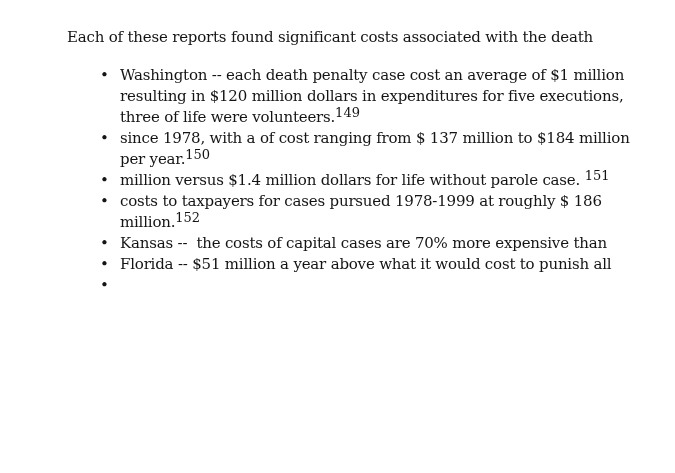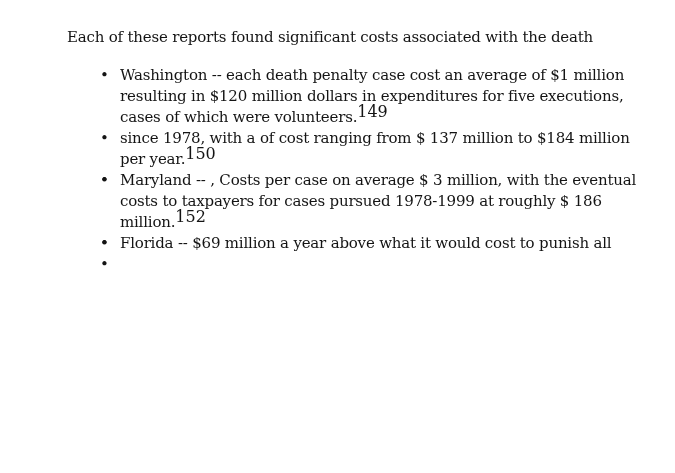--- a/index.html
+++ b/index.html
@@ -26,21 +26,21 @@
   .list { margin: 17px 0 0 102px; }
   .bullet { position: relative; }
   .marker {
     position: absolute;
     left: -20px;
     top: 0;
     width: 16px;
     text-align: left;
   }
   sup.fn {
-    font-size: 16px;
+    font-size: 13px;
     letter-spacing: 0;
     line-height: 0;
     position: relative;
     top: -5px;
     vertical-align: baseline;
   }
 </style>
 </head>
 <body>
 
@@ -49,47 +49,48 @@
   <div class="intro">
     <div class="line first">Each of these reports found significant costs associated with the death</div>
   </div>
 
   <div class="list">
 
     <div class="bullet">
       <span class="marker">•</span>
       <div class="line">Washington -- each death penalty case cost an average of $1 million</div>
       <div class="line">resulting in $120 million dollars in expenditures for five executions,</div>
-      <div class="line"><span>cases of which were volunteers.</span><sup class="fn">149</sup></div>
+      <div class="line"><span>three of life were volunteers.</span><sup class="fn">149</sup></div>
     </div>
 
     <div class="bullet">
       <span class="marker">•</span>
       <div class="line">since 1978, with a of cost ranging from $ 137 million to $184 million</div>
       <div class="line"><span>per year.</span><sup class="fn">150</sup></div>
     </div>
 
     <div class="bullet">
       <span class="marker">•</span>
+      <div class="line"><span>million versus $1.4 million dollars for life without parole case. </span><sup class="fn">151</sup></div>
     </div>
 
     <div class="bullet">
       <span class="marker">•</span>
-      <div class="line">Maryland -- , Costs per case on average $ 3 million, with the eventual</div>
       <div class="line">costs to taxpayers for cases pursued 1978-1999 at roughly $ 186</div>
       <div class="line"><span>million.</span><sup class="fn">152</sup></div>
     </div>
 
     <div class="bullet">
       <span class="marker">•</span>
+      <div class="line">Kansas --  the costs of capital cases are 70% more expensive than</div>
     </div>
 
     <div class="bullet">
       <span class="marker">•</span>
-      <div class="line">Florida -- $69 million a year above what it would cost to punish all</div>
+      <div class="line">Florida -- $51 million a year above what it would cost to punish all</div>
     </div>
 
     <div class="bullet">
       <span class="marker">•</span>
     </div>
 
   </div>
 </div>
 
 </body></html>

